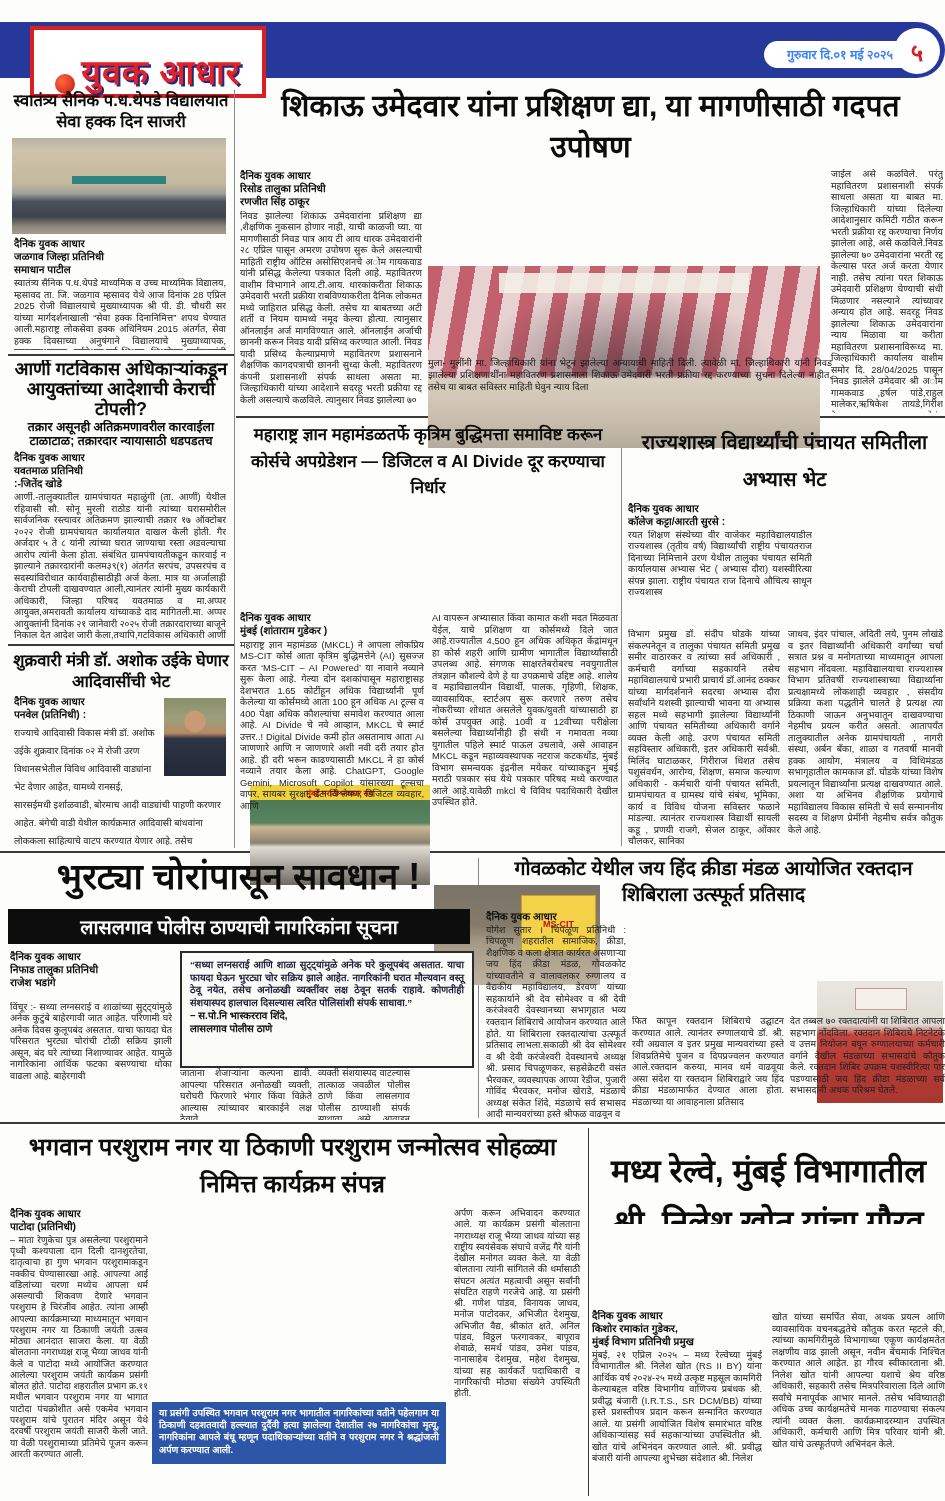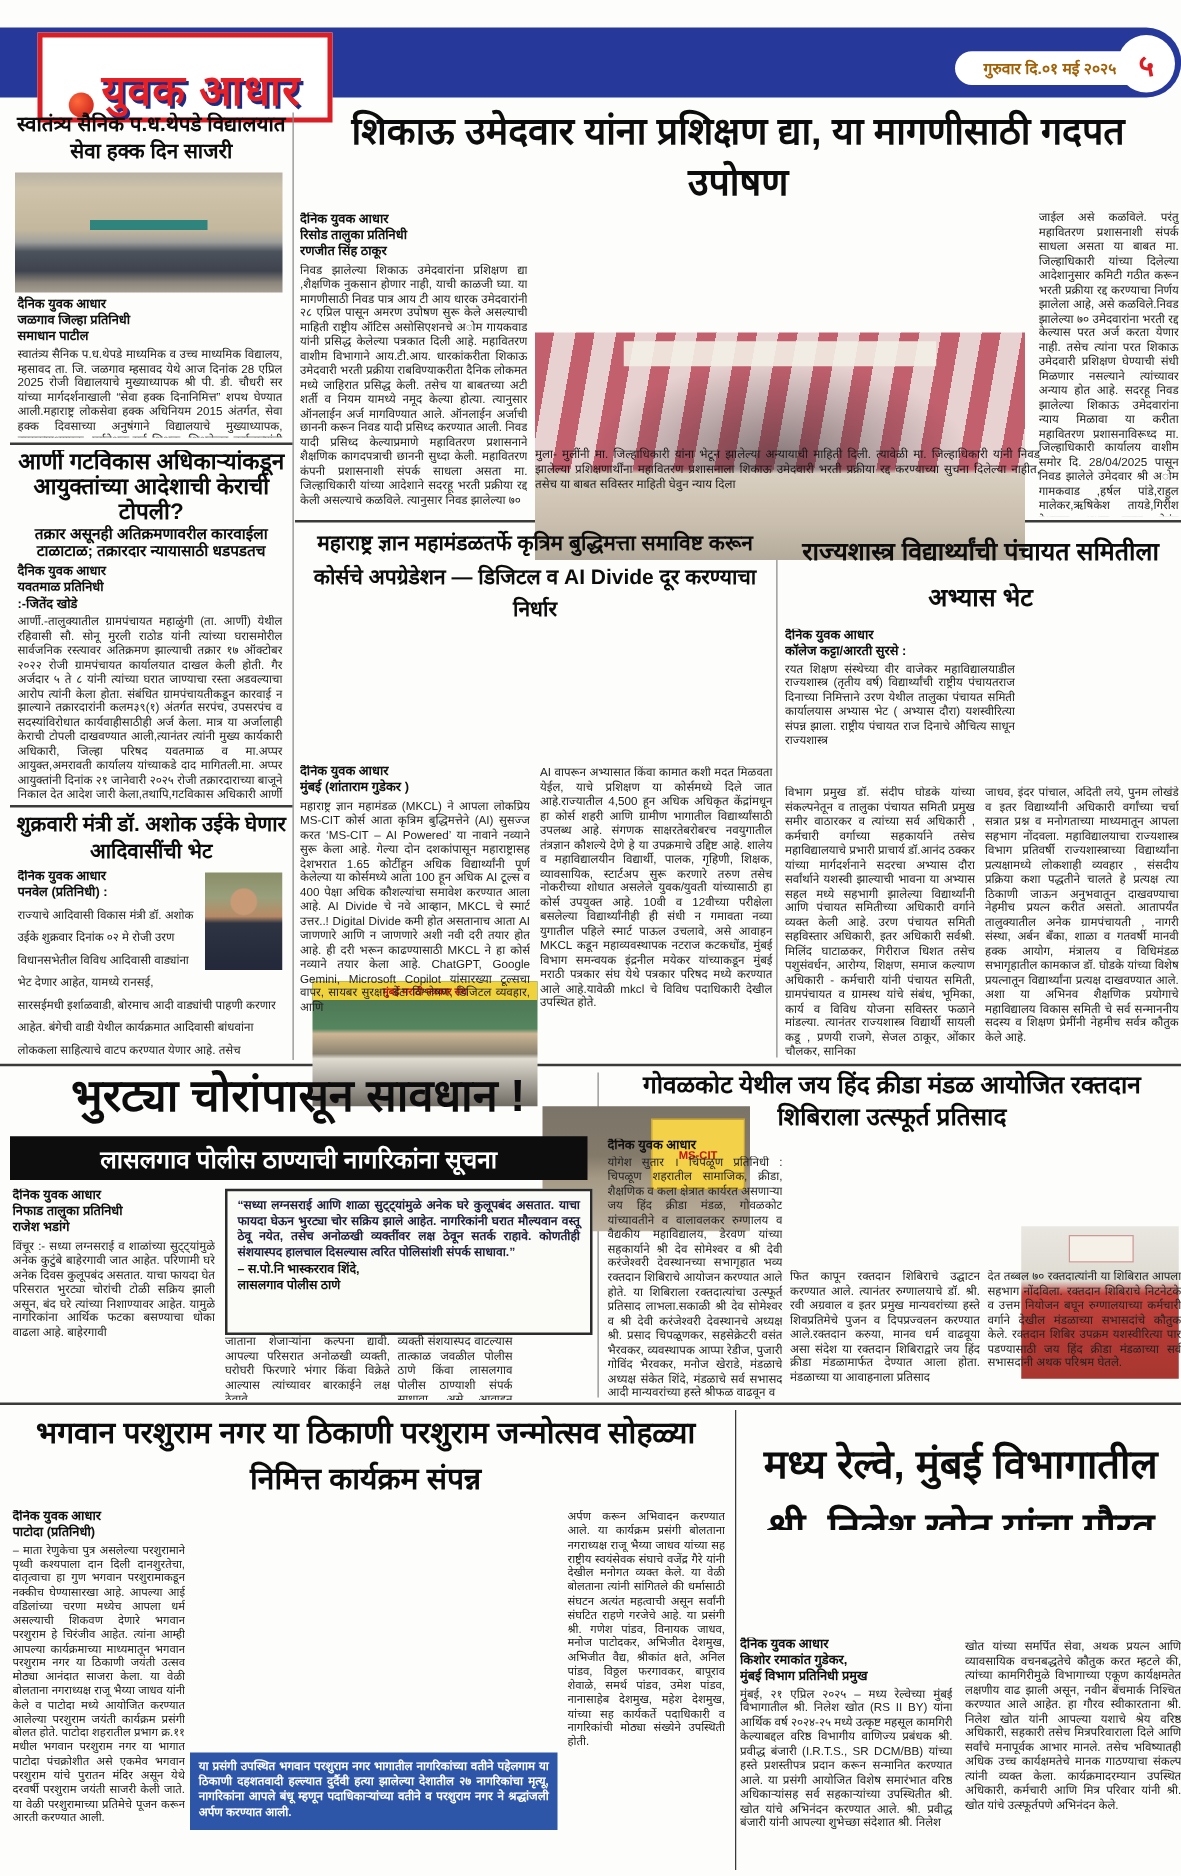--- a/index.html
+++ b/index.html
@@ -12,21 +12,21 @@
   .photo{overflow:hidden;position:relative;}
   .hrule{position:absolute;height:1.5px;background:#3a3a3a;}
   .vrule{position:absolute;width:1px;background:#8a8a8a;}
   
   .mast-bar{position:absolute;left:0;top:22px;width:945px;height:56px;background:#27389b;border-radius:0 28px 28px 0;}
   .logo-box{position:absolute;left:30px;top:26px;width:228px;height:64px;background:#fff;
             border:4px solid #d81f26;display:flex;align-items:flex-end;justify-content:center;gap:6px;}
   .logo-text{font-size:34px;font-weight:bold;color:#e42127;text-shadow:2px 2px 0 #1b2b82;letter-spacing:1px;white-space:nowrap;}
   .logo-emblem{width:20px;height:20px;border-radius:50%;background:radial-gradient(circle at 35% 35%,#ff6a3c,#c21515);flex:0 0 auto;}
   .date-pill{position:absolute;left:764px;top:41px;width:152px;height:27px;background:#fff;border-radius:14px;
-             display:flex;align-items:center;justify-content:center;font-size:12.5px;font-weight:bold;color:#a16207;}
+             display:flex;align-items:center;justify-content:center;font-size:12.5px;font-weight:bold;color:#3b82f6;}
   .page-circle{position:absolute;left:894px;top:28px;width:46px;height:46px;border-radius:50%;background:#fff;
                display:flex;align-items:center;justify-content:center;font-size:24px;font-weight:bold;color:#d81f26;}
   .black-bar{background:#0d0d0d;color:#fff;display:flex;align-items:center;justify-content:center;}
   .quote-box{border:2px solid #2b2b2b;padding:6px 8px;background:#fbfbf7;}
   .quote-box .q{font-size:9.7px;font-weight:bold;line-height:1.3;text-align:justify;color:#1d1d3a;}
   .quote-box .qa{font-size:10px;font-weight:bold;line-height:1.3;color:#111;}
   .blue-box{background:#2d56a8;color:#fff;font-size:9.4px;font-weight:bold;line-height:1.3;
             padding:5px 7px;text-align:justify;overflow:hidden;}
   .cap{font-size:9.4px;line-height:1.28;text-align:justify;color:#161616;overflow:hidden;}
   .banner-strip{position:absolute;left:0;top:0;right:0;height:15px;background:#f0d23c;color:#b31111;
@@ -142,21 +142,21 @@
   <div class="abs body-text" style="left:788px;top:629px;width:155px;height:218px;">जाधव, इंदर पांचाल, अदिती लये, पुनम लोखंडे व इतर विद्यार्थ्यांनी अधिकारी वर्गांच्या चर्चा सत्रात प्रश्न व मनोगताच्या माध्यमातून आपला सहभाग नोंदवला.    महाविद्यालयाचा राज्यशास्त्र विभाग प्रतिवर्षी राज्यशास्त्राच्या विद्यार्थ्यांना प्रत्यक्षामध्ये लोकशाही व्यवहार , संसदीय प्रक्रिया कशा पद्धतीने चालते हे प्रत्यक्ष त्या ठिकाणी जाऊन अनुभवातून दाखवण्याचा नेहमीच प्रयत्न करीत असतो. आतापर्यंत तालुक्यातील अनेक ग्रामपंचायती , नागरी संस्था, अर्बन बँका, शाळा व गतवर्षी मानवी हक्क आयोग, मंत्रालय व विधिमंडळ सभागृहातील कामकाज डॉ. घोडके यांच्या विशेष प्रयत्नातून विद्यार्थ्यांना प्रत्यक्ष दाखवण्यात आले. अशा या अभिनव शैक्षणिक प्रयोगाचे महाविद्यालय विकास समिती चे सर्व सन्माननीय सदस्य व शिक्षण प्रेमींनी नेहमीच सर्वत्र कौतुक केले आहे.</div>
 
   <div class="abs hl" style="left:0;top:851px;width:477px;height:50px;font-size:36px;line-height:1.45;">भुरट्या चोरांपासून सावधान !</div>
   <div class="abs black-bar" style="left:8px;top:909px;width:462px;height:35px;font-size:19.5px;font-weight:bold;">लासलगाव पोलीस ठाण्याची नागरिकांना सूचना</div>
   <div class="abs" style="left:10px;top:951px;width:162px;height:168px;overflow:hidden;">
     <div class="byline">
       <div>दैनिक युवक आधार</div>
       <div>निफाड तालुका प्रतिनिधी</div>
       <div>राजेश भडांगे</div>
     </div>
-    <div class="body-text" style="margin-top:2px;">विंचूर :- सध्या लग्नसराई व शाळांच्या सुट्ट्यांमुळे अनेक कुटुंबे बाहेरगावी जात आहेत. परिणामी घरे अनेक दिवस कुलूपबंद असतात. याचा फायदा घेत परिसरात भुरट्या चोरांची टोळी सक्रिय झाली असून, बंद घरे त्यांच्या निशाण्यावर आहेत. यामुळे नागरिकांना आर्थिक फटका बसण्याचा धोका वाढला आहे. बाहेरगावी</div>
+    <div class="body-text" style="margin-top:12px;">विंचूर :- सध्या लग्नसराई व शाळांच्या सुट्ट्यांमुळे अनेक कुटुंबे बाहेरगावी जात आहेत. परिणामी घरे अनेक दिवस कुलूपबंद असतात. याचा फायदा घेत परिसरात भुरट्या चोरांची टोळी सक्रिय झाली असून, बंद घरे त्यांच्या निशाण्यावर आहेत. यामुळे नागरिकांना आर्थिक फटका बसण्याचा धोका वाढला आहे. बाहेरगावी</div>
   </div>
   <div class="abs quote-box" style="left:180px;top:951px;width:274px;height:101px;">
     <div class="q">“सध्या लग्नसराई आणि शाळा सुट्ट्यांमुळे अनेक घरे कुलूपबंद असतात. याचा फायदा घेऊन भुरट्या चोर सक्रिय झाले आहेत. नागरिकांनी घरात मौल्यवान वस्तू ठेवू नयेत, तसेच अनोळखी व्यक्तींवर लक्ष ठेवून सतर्क राहावे. कोणतीही संशयास्पद हालचाल दिसल्यास त्वरित पोलिसांशी संपर्क साधावा.”</div>
     <div class="qa">– स.पो.नि भास्करराव शिंदे,</div>
     <div class="qa">लासलगाव पोलीस ठाणे</div>
   </div>
   <div class="abs body-text" style="left:180px;top:1068px;width:132px;height:52px;">जाताना शेजाऱ्यांना कल्पना द्यावी. आपल्या परिसरात अनोळखी व्यक्ती, घरोघरी फिरणारे भंगार किंवा विक्रेते आल्यास त्यांच्यावर बारकाईने लक्ष ठेवावे.</div>
   <div class="abs body-text" style="left:318px;top:1068px;width:92px;height:52px;">व्यक्ती संशयास्पद वाटल्यास तात्काळ जवळील पोलीस ठाणे किंवा लासलगाव पोलीस ठाण्याशी संपर्क साधावा, असे आवाहन त्यांनी केले आहे.</div>
 
   <div class="abs hl" style="left:482px;top:855px;width:463px;height:52px;font-size:19.5px;line-height:1.35;">गोवळकोट येथील जय हिंद क्रीडा मंडळ आयोजित रक्तदान शिबिराला उत्स्फूर्त प्रतिसाद</div>

